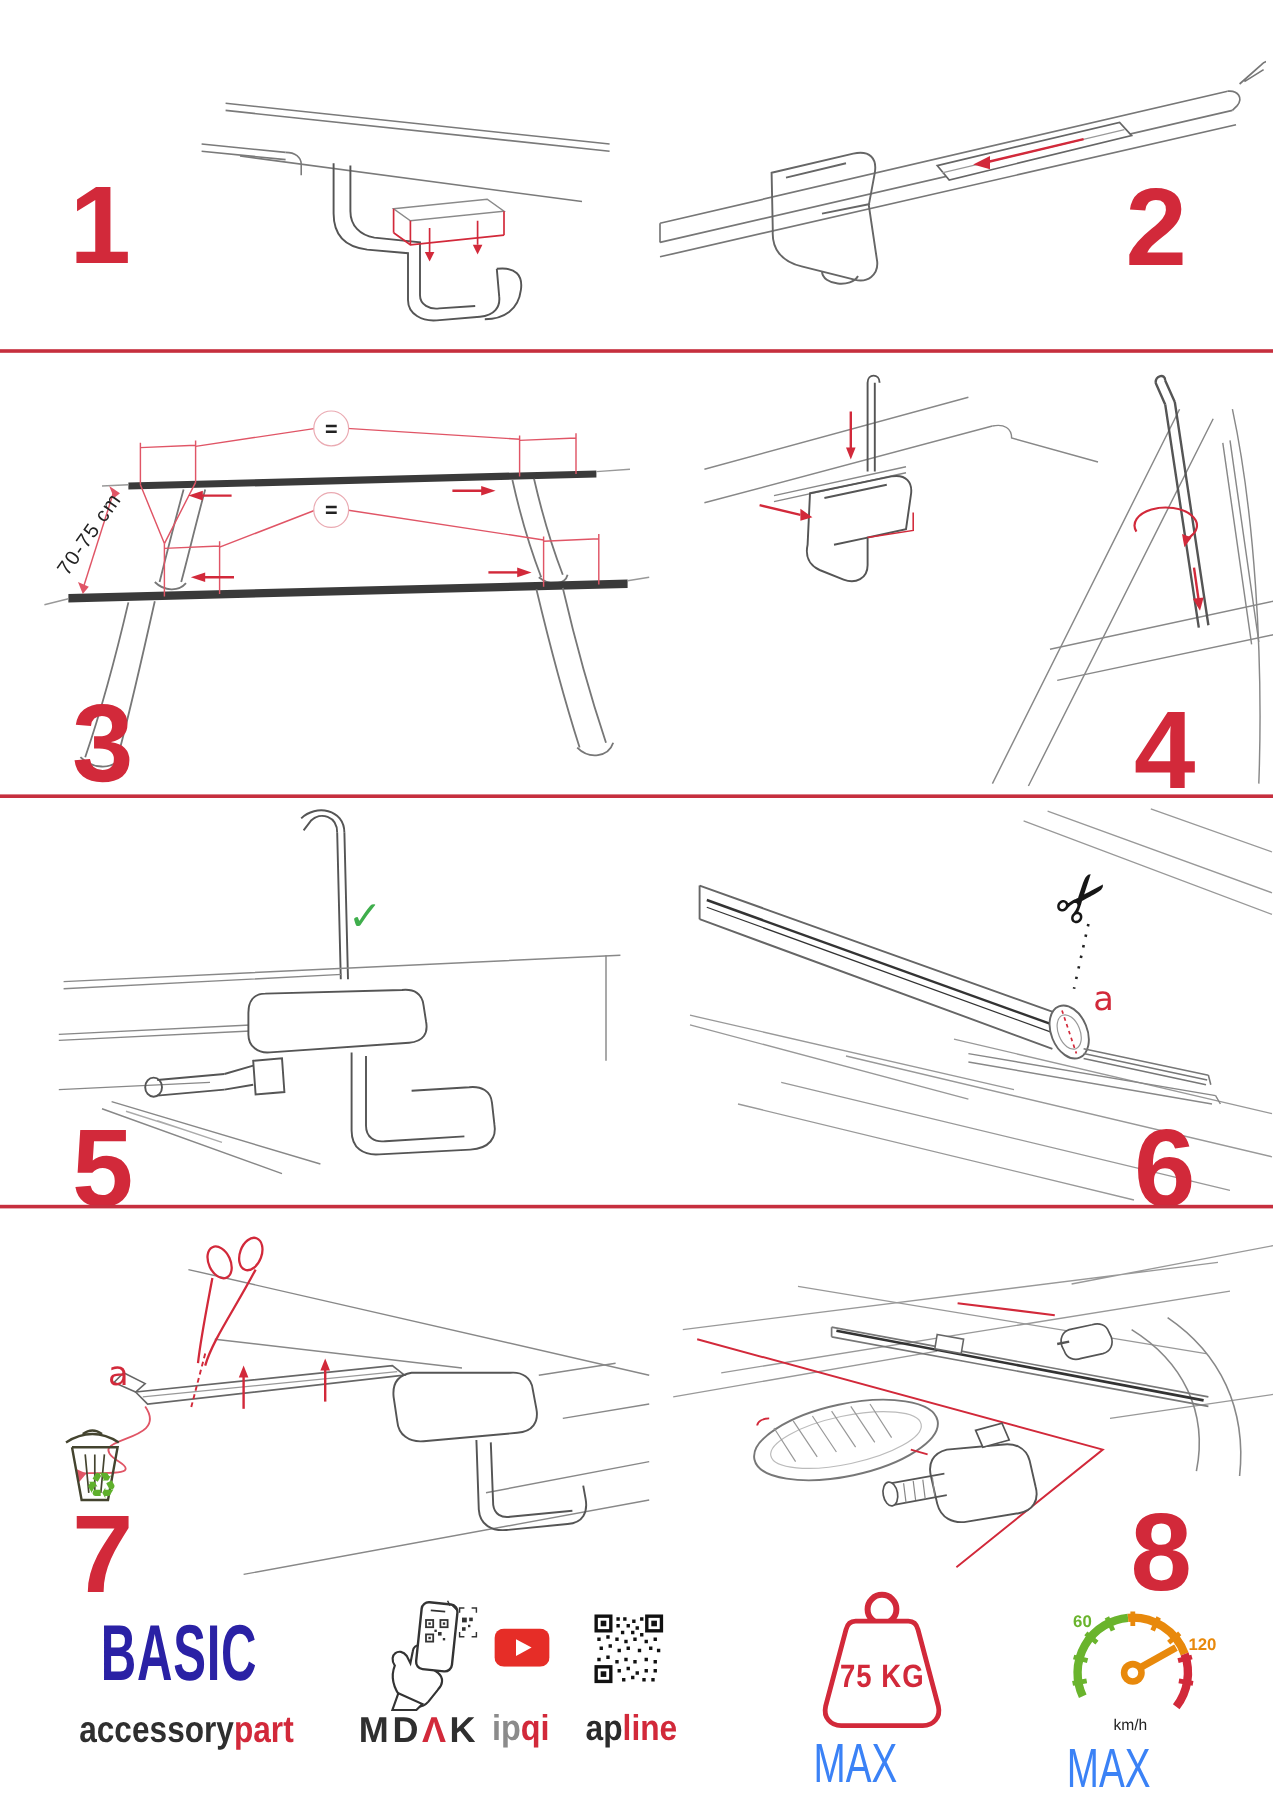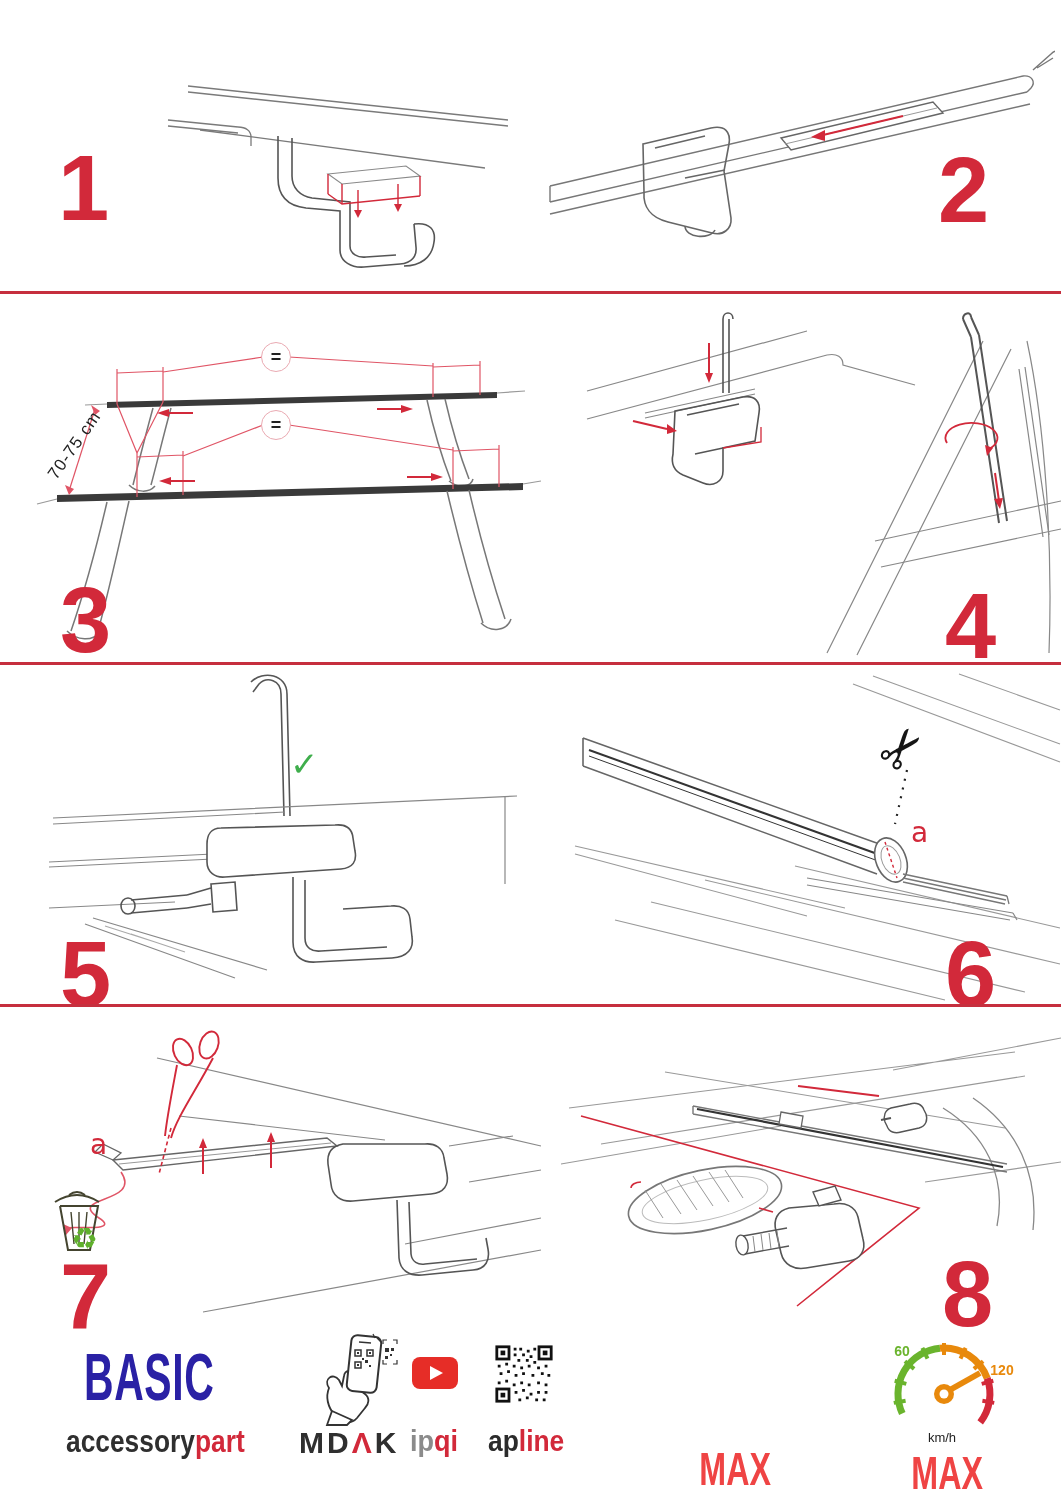--- a/index.html
+++ b/index.html
@@ -27,21 +27,21 @@
   .basic{font-size:66px;font-weight:700;color:#2a21a5;letter-spacing:1px;
          transform:scaleX(0.62);transform-origin:0 0}
   .accpart{font-size:31px;font-weight:700;transform:scaleX(0.85);transform-origin:0 0}
   .accpart .d{color:#2f2f2f}.accpart .r{color:#d2293a}
   .mdak{font-size:30px;font-weight:700;letter-spacing:3px;color:#2f2f2f}
   .mdak .r{color:#d2293a}
   .ipqi{font-size:30px;font-weight:600;transform:scaleX(0.9);transform-origin:0 0}
   .ipqi .g{color:#8b8b8b}.ipqi .r{color:#d2293a}
   .apline{font-size:30px;font-weight:700;transform:scaleX(0.88);transform-origin:0 0}
   .apline .d{color:#2b2b2b}.apline .r{color:#d2293a}
-  .max{position:absolute;text-align:center;font-weight:700;font-size:46px;color:#ef4444;line-height:1}
+  .max{position:absolute;font-weight:400;font-size:46px;color:#3b82f6;line-height:1}
   .max>span{display:inline-block;transform:scaleX(0.7)}
 </style>
 </head>
 <body>
 
 <div class="page">
 
   <div class="panel" style="left:40px;top:28px">
     <svg width="490" height="255" viewBox="0 0 490 255">
       <g stroke="#7a7a7a" stroke-width="1.3" fill="none">
@@ -364,20 +364,27 @@
       <g fill="#111">
         <rect x="7" y="7" width="5" height="5"></rect>
           <rect x="52" y="7" width="5" height="5"></rect>
           <rect x="7" y="52" width="5" height="5"></rect>
         <path d="M21 4h3v3h-3z M27 4h3v3h-3z M35 6h3v3h-3z M42 4h3v3h-3z M21 10h3v3h-3z M30 10h3v3h-3z M38 12h3v3h-3z M25 16h3v3h-3z M34 16h3v3h-3z M42 18h3v3h-3z M4 22h3v3h-3z M12 20h3v3h-3z M20 22h3v3h-3z M28 24h3v3h-3z M36 22h3v3h-3z M46 24h3v3h-3z M54 22h3v3h-3z M6 30h3v3h-3z M14 28h3v3h-3z M22 32h3v3h-3z M30 30h3v3h-3z M40 32h3v3h-3z M50 30h3v3h-3z M57 32h3v3h-3z M4 40h3v3h-3z M12 38h3v3h-3z M20 42h3v3h-3z M28 40h3v3h-3z M36 42h3v3h-3z M46 40h3v3h-3z M54 42h3v3h-3z M22 50h3v3h-3z M30 48h3v3h-3z M38 52h3v3h-3z M46 50h3v3h-3z M54 50h3v3h-3z M26 58h3v3h-3z M34 56h3v3h-3z M44 58h3v3h-3z M52 58h3v3h-3z"></path>
       </g>
     </svg>
   </div>
   <div class="brand apline" style="left:488px;top:1426px"><span class="d">ap</span><span class="r">line</span></div>
 
+  <div class="panel" style="left:663px;top:1325px">
+    <svg width="145" height="120" viewBox="0 0 145 120">
+      <circle cx="72" cy="16" r="12" fill="none" stroke="#d2293a" stroke-width="5"></circle>
+      <path d="M50,26 L94,26 C99,26 101,29 102,33 L119,97 C121,106 115,113 106,113 L38,113 C29,113 23,106 25,97 L42,33 C43,29 45,26 50,26 Z" fill="#fff" stroke="#d2293a" stroke-width="4"></path>
+      <text transform="scale(0.85,1)" x="85" y="81" text-anchor="middle" font-size="27" font-weight="bold" fill="#d2293a" letter-spacing="1">75 KG</text>
+    </svg>
+  </div>
   <div class="max" style="left:663px;top:1446px;width:145px"><span>MAX</span></div>
 
   <div class="panel" style="left:872px;top:1328px">
     <svg width="146" height="120" viewBox="0 0 146 120">
       <path d="M30.3,85.5 A46,46 0 0 1 68,20.2" fill="none" stroke="#6ab42d" stroke-width="7"></path>
       <path d="M68,20.2 A46,46 0 0 1 115.2,50.3" fill="none" stroke="#e8890c" stroke-width="7"></path>
       <path d="M115.2,50.3 A46,46 0 0 1 108.2,94.3" fill="none" stroke="#d2293a" stroke-width="7"></path>
       <g stroke="#6ab42d" stroke-width="4">
         <line x1="33.6" y1="72.8" x2="21.8" y2="74.9"></line>
           <line x1="34.3" y1="55.9" x2="22.7" y2="52.8"></line>

